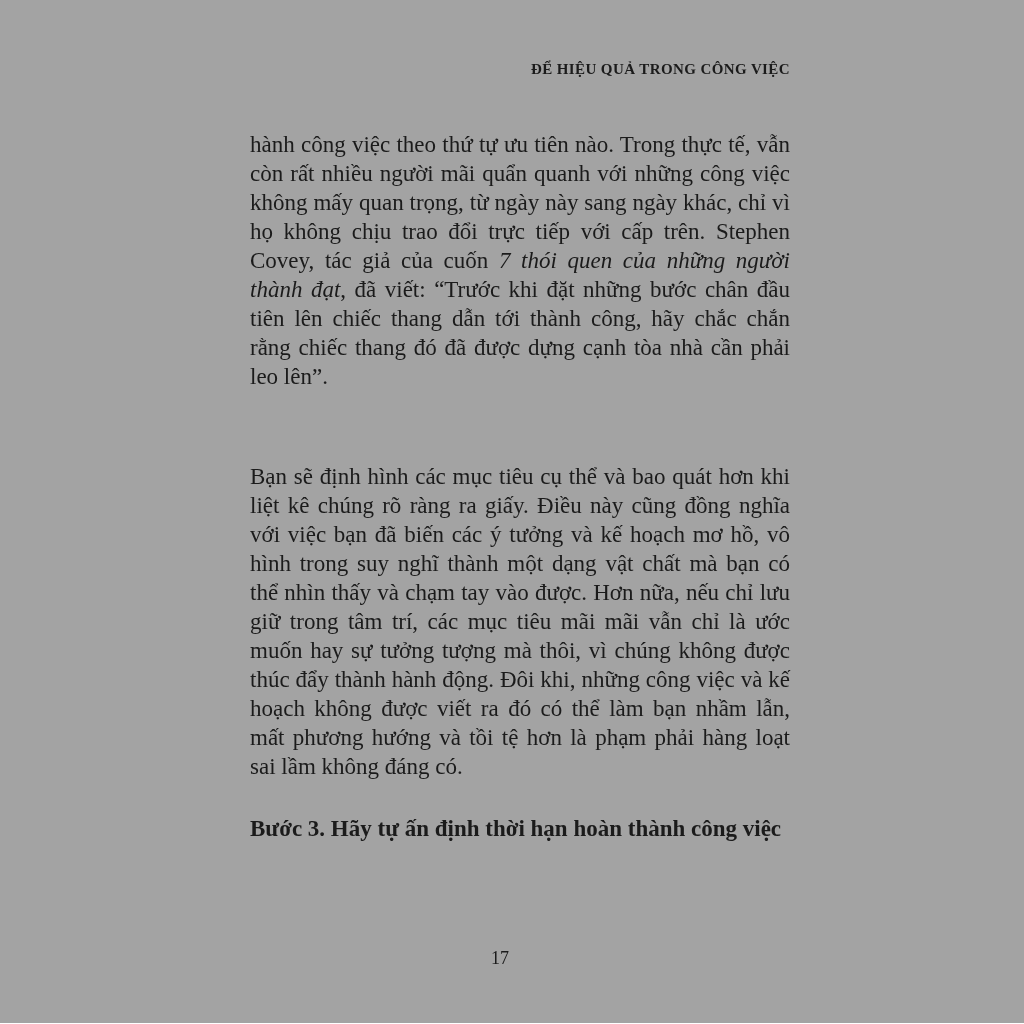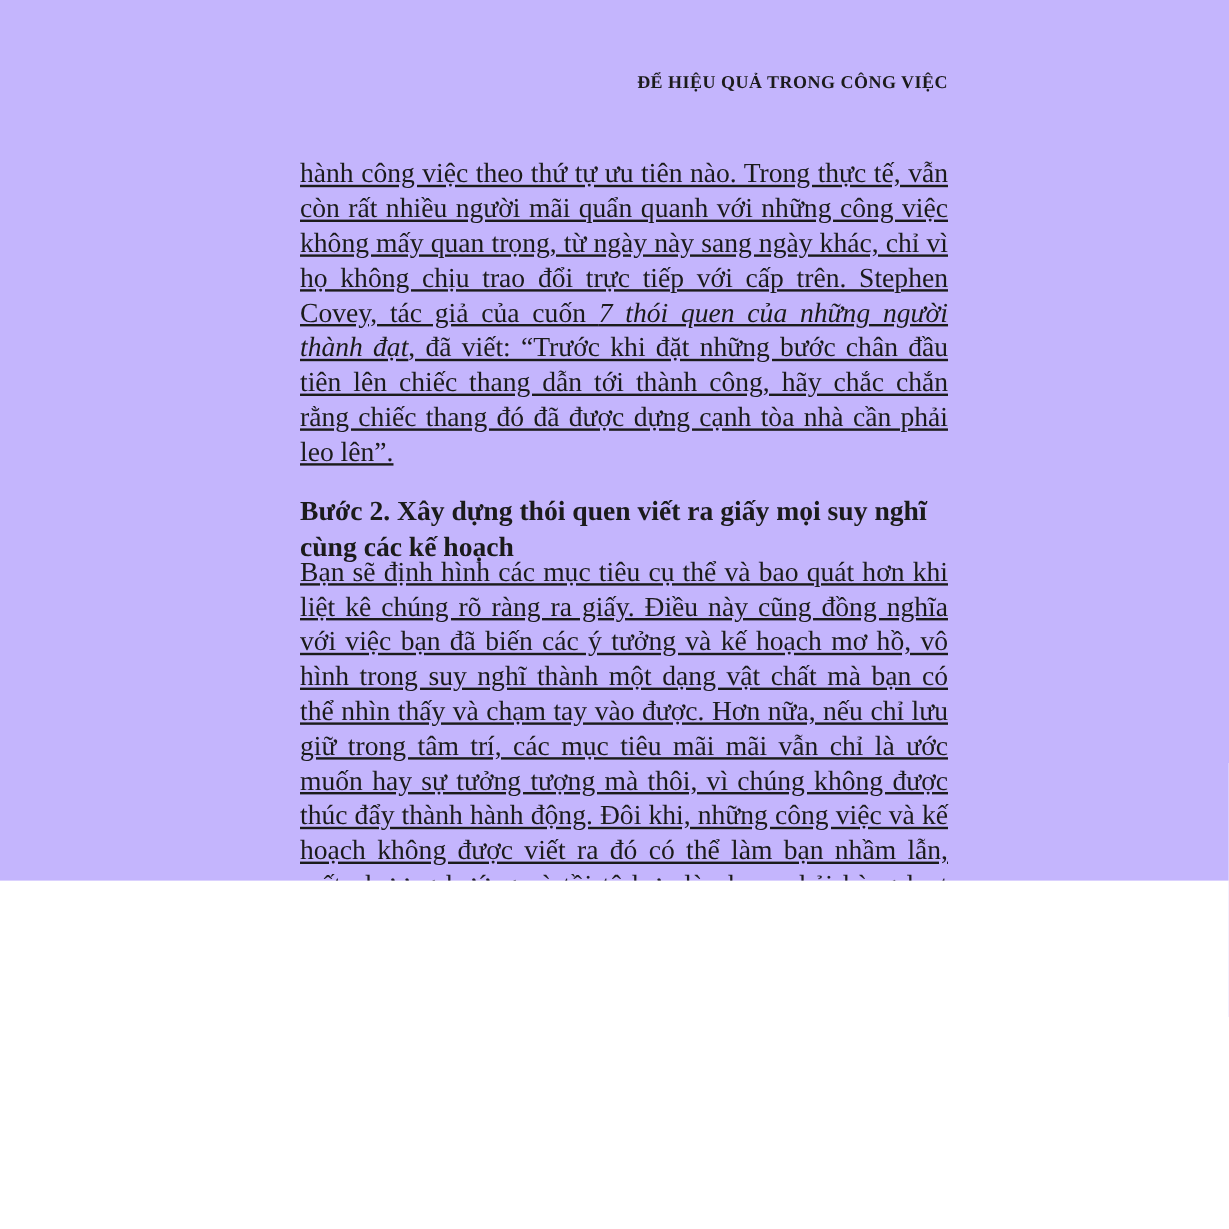--- a/index.html
+++ b/index.html
@@ -3,22 +3,22 @@
 <meta charset="utf-8">
 <style>
   html, body {
     margin: 0;
     padding: 0;
     background: #ffffff;
   }
   .page {
     position: relative;
     width: 1024px;
-    height: 734px;
-    background: #c4b5fd;
+    height: 1023px;
+    background: #a3a3a3;
     color: #1b1b1b;
     font-family: "Liberation Serif", "DejaVu Serif", serif;
     overflow: hidden;
   }
   .running-header {
     position: absolute;
     left: 250px;
     top: 61px;
     width: 540px;
     text-align: right;
@@ -32,21 +32,20 @@
     position: absolute;
     left: 250px;
     width: 540px;
     font-size: 23px;
     line-height: 29px;
   }
   .para {
     margin: 0;
     text-align: justify;
     text-justify: inter-word;
-    text-decoration: underline;
   }
   .para .italic {
     font-style: italic;
   }
   .step-heading {
     margin: 0;
     font-size: 23px;
     line-height: 30px;
     font-weight: bold;
     text-align: left;
@@ -68,20 +67,21 @@
 </style>
 </head>
 <body>
 
 <div class="page">
 
   <div class="running-header">ĐỂ HIỆU QUẢ TRONG CÔNG VIỆC</div>
 
   <p class="text-column para" id="para1"><span>hành công việc theo thứ tự ưu tiên nào. Trong thực tế, vẫn còn rất nhiều người mãi quẩn quanh với những công việc không mấy quan trọng, từ ngày này sang ngày khác, chỉ vì họ không chịu trao đổi trực tiếp với cấp trên. Stephen Covey, tác giả của cuốn </span><span class="italic">7 thói quen của những người thành đạt</span><span>, đã viết: “Trước khi đặt những bước chân đầu tiên lên chiếc thang dẫn tới thành công, hãy chắc chắn rằng chiếc thang đó đã được dựng cạnh tòa nhà cần phải leo lên”.</span></p>
 
-  <h2 class="text-column step-heading" id="head2">Bước 2. Xây dựng thói quen viết ra giấy mọi suy nghĩ cùng các kế hoạch</h2>
 
   <p class="text-column para" id="para2">Bạn sẽ định hình các mục tiêu cụ thể và bao quát hơn khi liệt kê chúng rõ ràng ra giấy. Điều này cũng đồng nghĩa với việc bạn đã biến các ý tưởng và kế hoạch mơ hồ, vô hình trong suy nghĩ thành một dạng vật chất mà bạn có thể nhìn thấy và chạm tay vào được. Hơn nữa, nếu chỉ lưu giữ trong tâm trí, các mục tiêu mãi mãi vẫn chỉ là ước muốn hay sự tưởng tượng mà thôi, vì chúng không được thúc đẩy thành hành động. Đôi khi, những công việc và kế hoạch không được viết ra đó có thể làm bạn nhầm lẫn, mất phương hướng và tồi tệ hơn là phạm phải hàng loạt sai lầm không đáng có.</p>
 
+  <h2 class="text-column step-heading" id="head3">Bước 3. Hãy tự ấn định thời hạn hoàn thành công việc</h2>
 
 
+  <div class="page-number">17</div>
 
 </div>
 
 </body></html>

